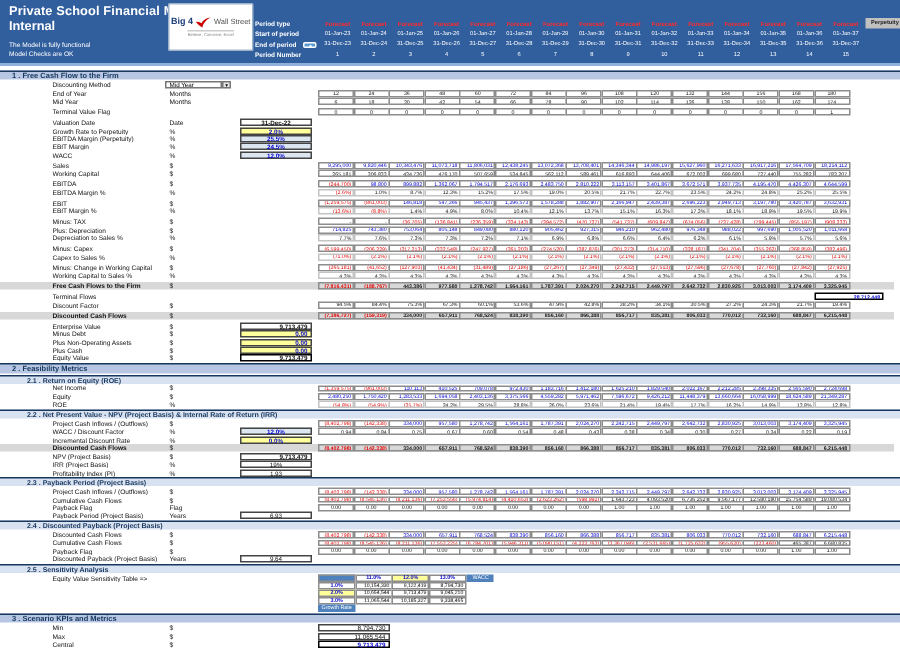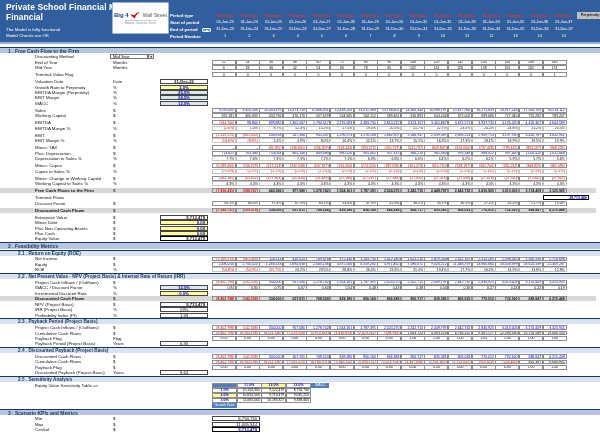--- a/index.html
+++ b/index.html
@@ -74,21 +74,21 @@
 .chip{background:#4f81bd;color:#fff;font-size:3.6px;display:flex;align-items:center;justify-content:center;flex:none}
 .chip.wacc{width:18px;height:5px;margin-left:1px}
 .chip.gr{width:25px;height:5px}
 </style>
 </head>
 <body>
 
 <div id="sheet">
   <div id="hdr">
     <div class="h-title">Private School Financial Model</div>
-    <div class="h-sub">Financial</div>
+    <div class="h-sub">Internal</div>
     <div class="h-st1">The Model is fully functional</div>
     <div class="h-st2">Model Checks are OK</div>
     <div id="logo">
       <div class="l1">
         <span class="big4">Big 4</span>
         <svg width="11" height="8" viewBox="0 0 20 14">
             <path d="M1 6 C4 10 7 12 9 13 C10 8 14 3 19 1 C13 2 10 4 8 8 C6 6 3 6 1 6 Z" fill="#cc0000"></path>
           </svg>
         <span class="ws">Wall Street</span>
       </div>

